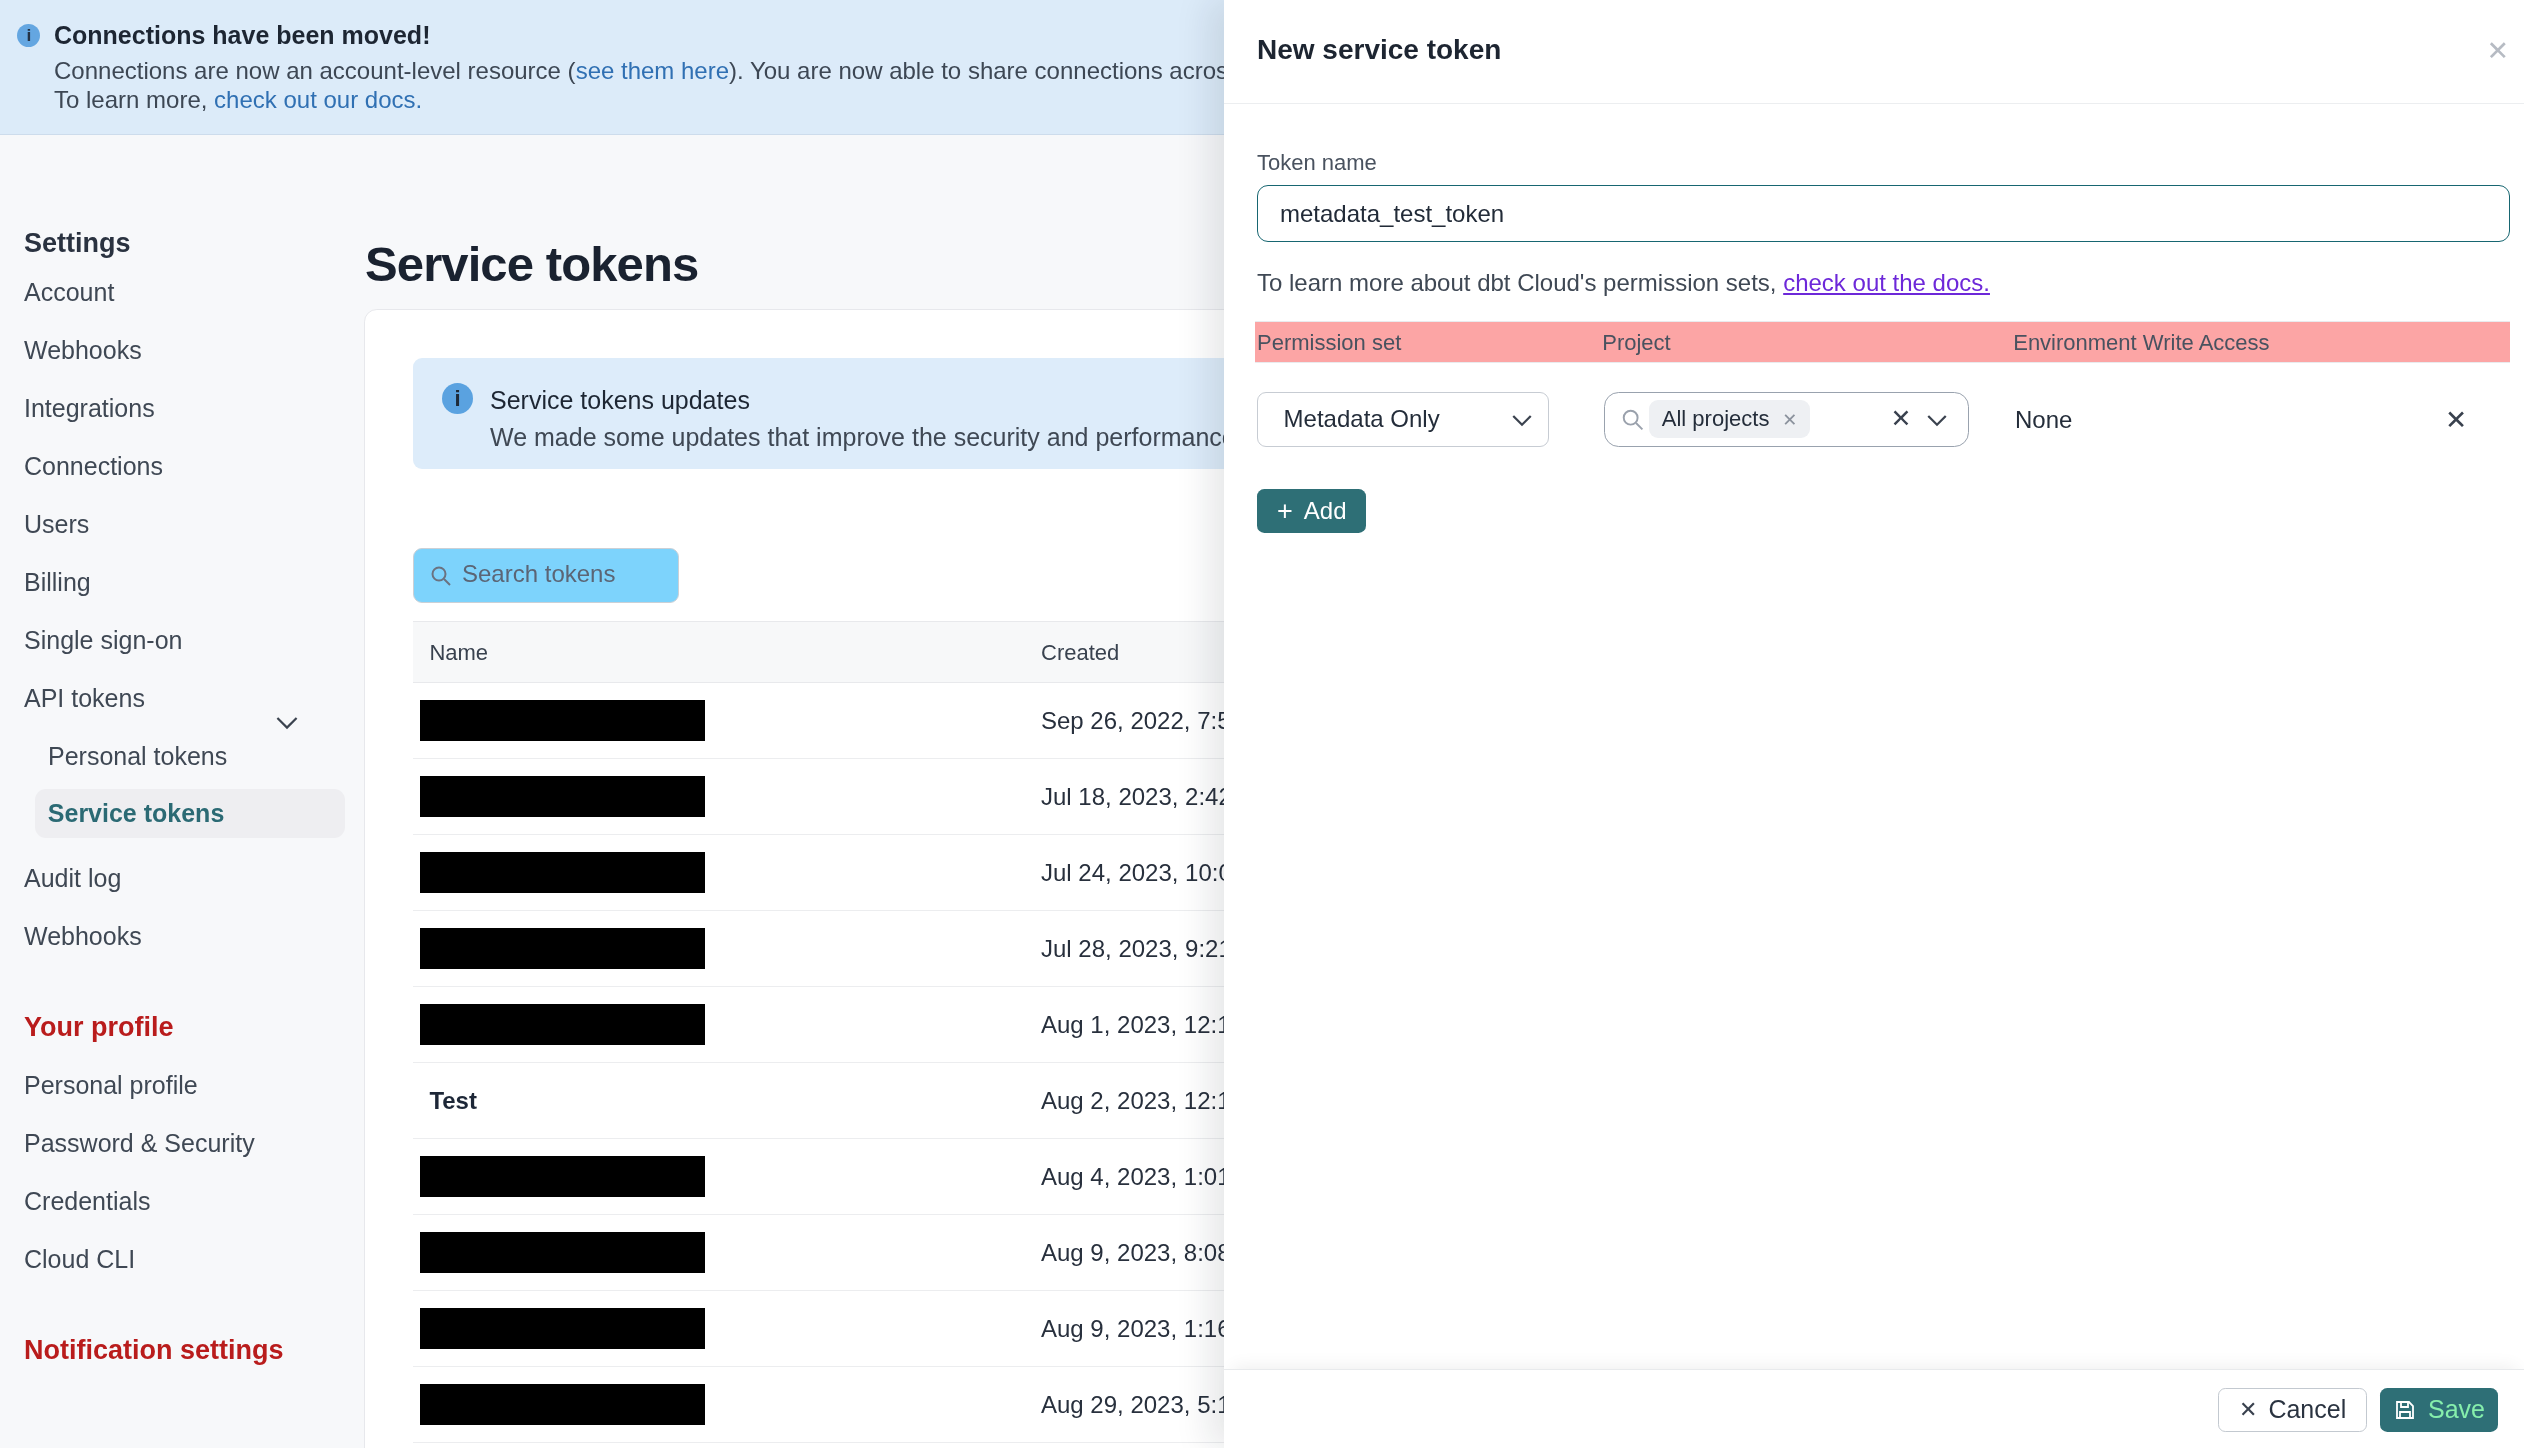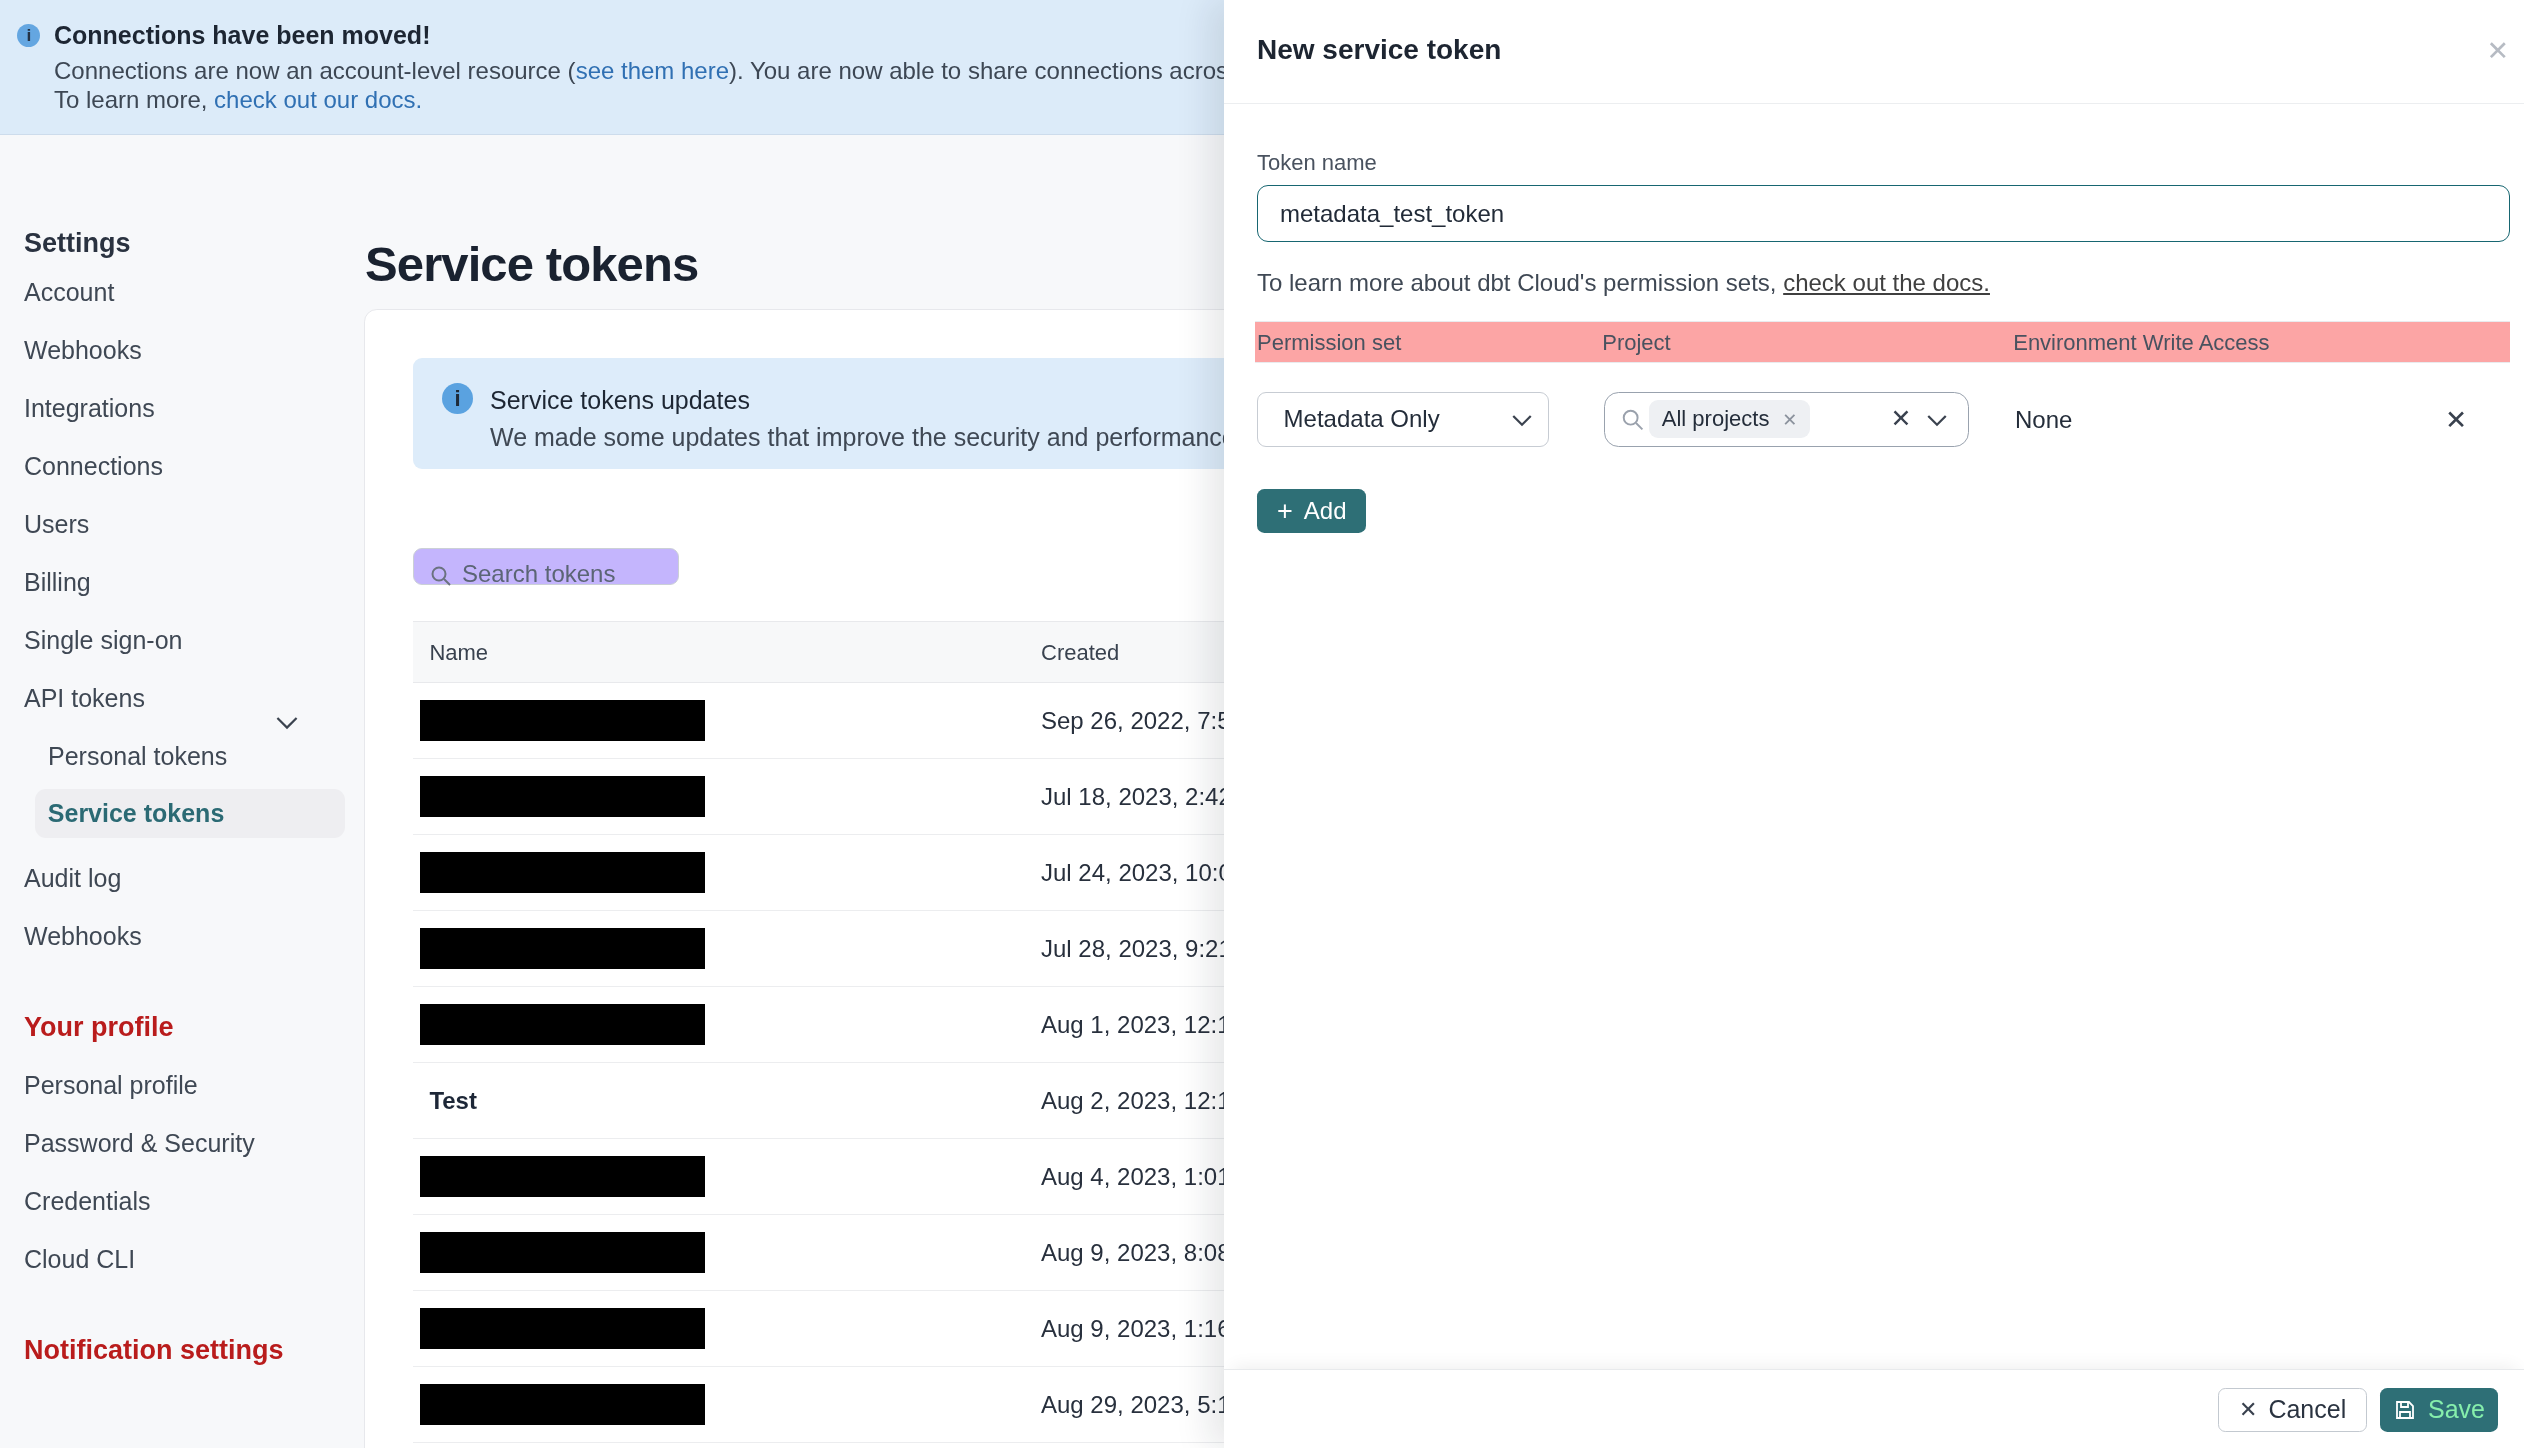--- a/index.html
+++ b/index.html
@@ -27,21 +27,21 @@
 
   
   .page-title{position:absolute;left:365px;top:203px;font-size:49px;font-weight:bold;color:#1a2230;letter-spacing:-0.9px;}
   .card{position:absolute;left:364px;top:309px;right:-3.7px;bottom:-18px;background:#ffffff;border:0.9px solid #e7e8ec;border-radius:12.8px;}
   .notice{position:absolute;left:48px;top:48px;width:2101px;height:111px;background:#ddecfa;border-radius:9px;}
   .notice .info-badge{position:absolute;left:29px;top:25px;width:31px;height:31px;border-radius:50%;background:#5aa2e0;color:#1e2a38;
     font-weight:bold;font-size:22px;text-align:center;line-height:31px;}
   .notice-title{position:absolute;left:77px;top:28px;font-size:25px;font-weight:normal;color:#1d2633;white-space:nowrap;}
   .notice-body{position:absolute;left:77px;top:65px;font-size:25px;color:#3f4854;white-space:nowrap;}
 
-  .search-wrap{position:absolute;left:48px;top:238px;width:266px;height:37px;border:0.9px solid #cbd0d6;border-radius:9px;background:#c4b5fd;}
+  .search-wrap{position:absolute;left:48px;top:238px;width:266px;height:55px;border:0.9px solid #cbd0d6;border-radius:9px;background:#7dd3fc;}
   .search-wrap svg{position:absolute;left:14.6px;top:14.6px;}
   .search-input{position:absolute;left:46px;top:0.9px;width:210px;height:49px;border:none;outline:none;font-size:24px;color:#222b38;background:transparent;}
   .search-input::placeholder{color:#5b6575;opacity:1;}
 
   .thead{position:absolute;left:48px;right:0;top:311px;height:62px;background:#f7f8f9;border-top:0.9px solid #e8e9ec;border-bottom:0.9px solid #e8e9ec;}
   .th-name{position:absolute;left:16.4px;top:0;line-height:62px;font-size:22px;color:#39424f;}
   .th-created{position:absolute;left:628px;top:0;line-height:62px;font-size:22px;color:#39424f;}
   .tbody{position:absolute;left:48px;right:0;top:373px;}
   .trow{position:relative;height:76px;border-bottom:0.9px solid #ecedef;}
   .redacted{position:absolute;left:7.3px;top:17.4px;width:285px;height:41px;background:#000;}
@@ -50,21 +50,21 @@
 
   
   .panel{position:absolute;left:1224px;top:0;right:0;bottom:0;background:#ffffff;box-shadow:-16.4px 0 33px rgba(20,28,40,.10);}
   .panel-header{position:relative;height:104px;border-bottom:0.9px solid #eceef0;}
   .panel-title{position:absolute;left:33px;top:0;line-height:100px;font-size:28px;font-weight:bold;color:#1d2531;}
   .panel-close{position:absolute;right:7.3px;top:31px;width:40px;height:40px;border:none;background:transparent;font-size:27px;color:#b6bbc3;cursor:pointer;}
   .panel-body{position:absolute;top:104px;left:33px;right:14.6px;}
   .field-label{margin-top:46px;font-size:22px;color:#49525f;}
   .token-input{margin-top:9px;width:100%;height:57px;border:1.8px solid #176671;border-radius:11px;padding:0 22px;font-size:24px;color:#222b38;outline:none;}
   .docs-line{margin-top:27px;font-size:24px;color:#3f4854;}
-  .teal-link{color:#404040;text-decoration:underline;cursor:pointer;}
+  .teal-link{color:#6d28d9;text-decoration:underline;cursor:pointer;}
 
   .grid-head{position:relative;margin-top:24px;margin-left:-1.8px;height:42px;background:#fca5a5;border-top:0.9px solid #e9ebee;border-bottom:0.9px solid #e9ebee;}
   .gh{position:absolute;top:0;line-height:42px;font-size:22px;color:#49525f;white-space:nowrap;}
   .gh1{left:1.8px;} .gh2{left:347px;} .gh3{left:758px;}
   .grid-row{position:relative;margin-top:29px;height:55px;}
   .select-box{position:absolute;left:0;top:0;width:292px;height:55px;border:1.8px solid #c7ccd3;border-radius:9px;background:#fff;cursor:pointer;}
   .select-box .sel-label{position:absolute;left:25.6px;top:0;line-height:51px;font-size:24px;color:#242d3a;}
   .select-box svg{position:absolute;right:16.4px;top:21px;}
   .combo{position:absolute;left:347px;top:0;width:365px;height:55px;border:1.8px solid #99a2ae;border-radius:14.6px;background:#fff;}
   .combo .mag{position:absolute;left:14.6px;top:13.7px;}

